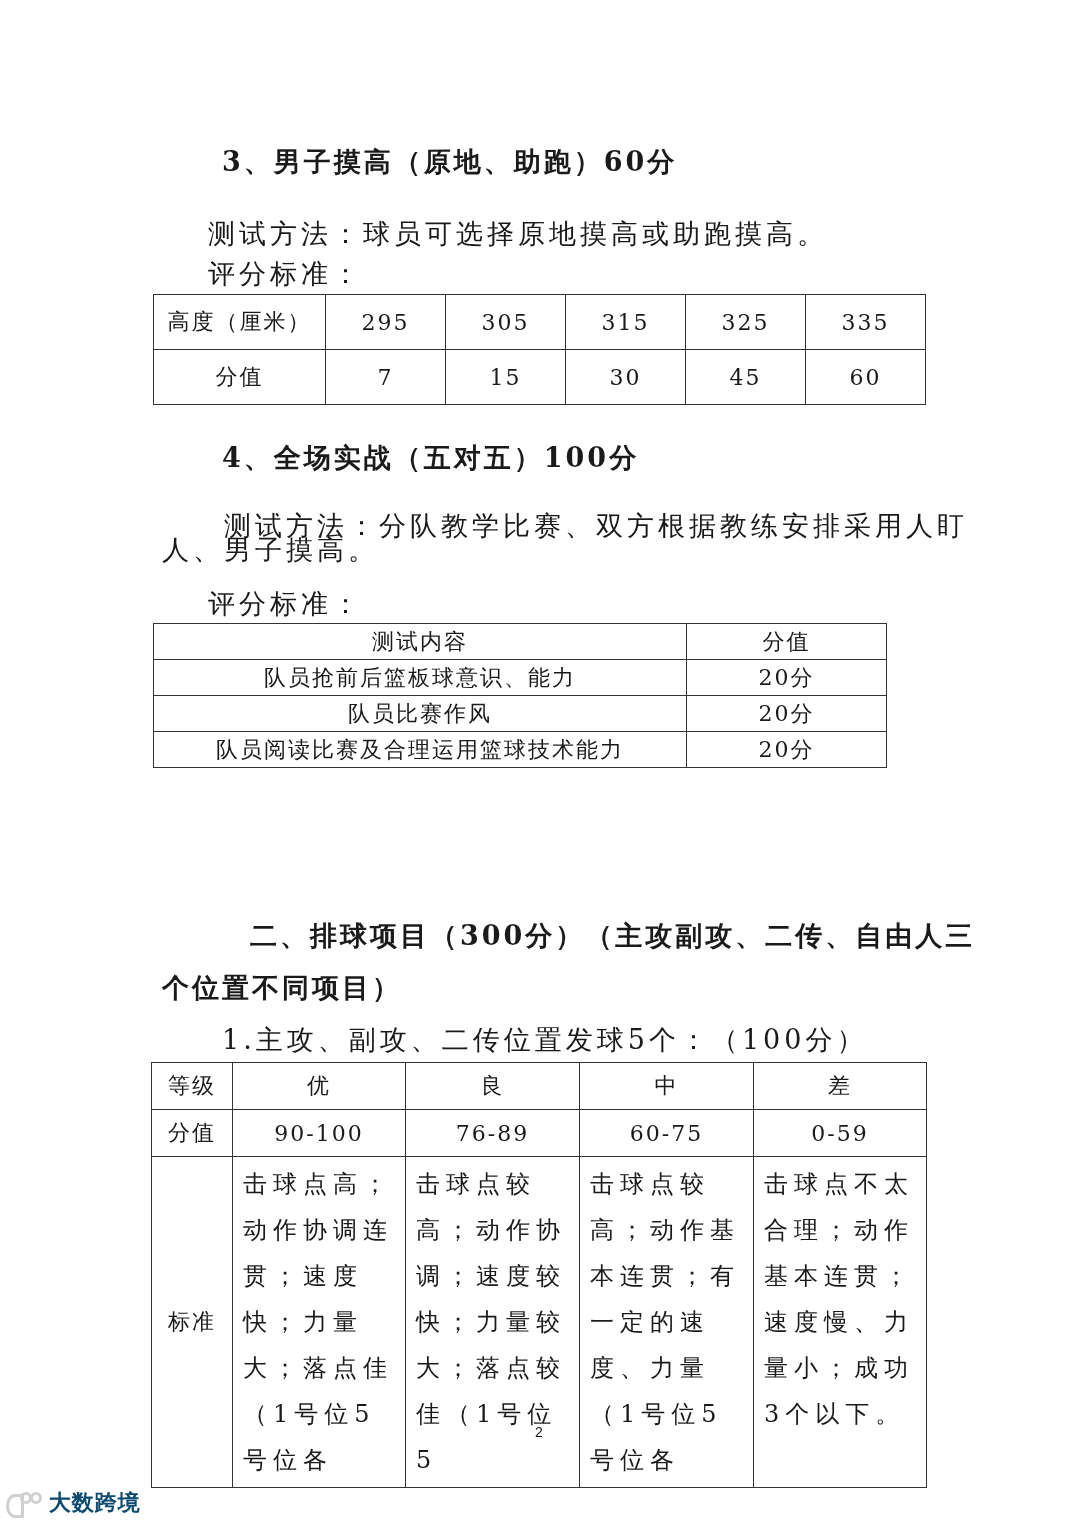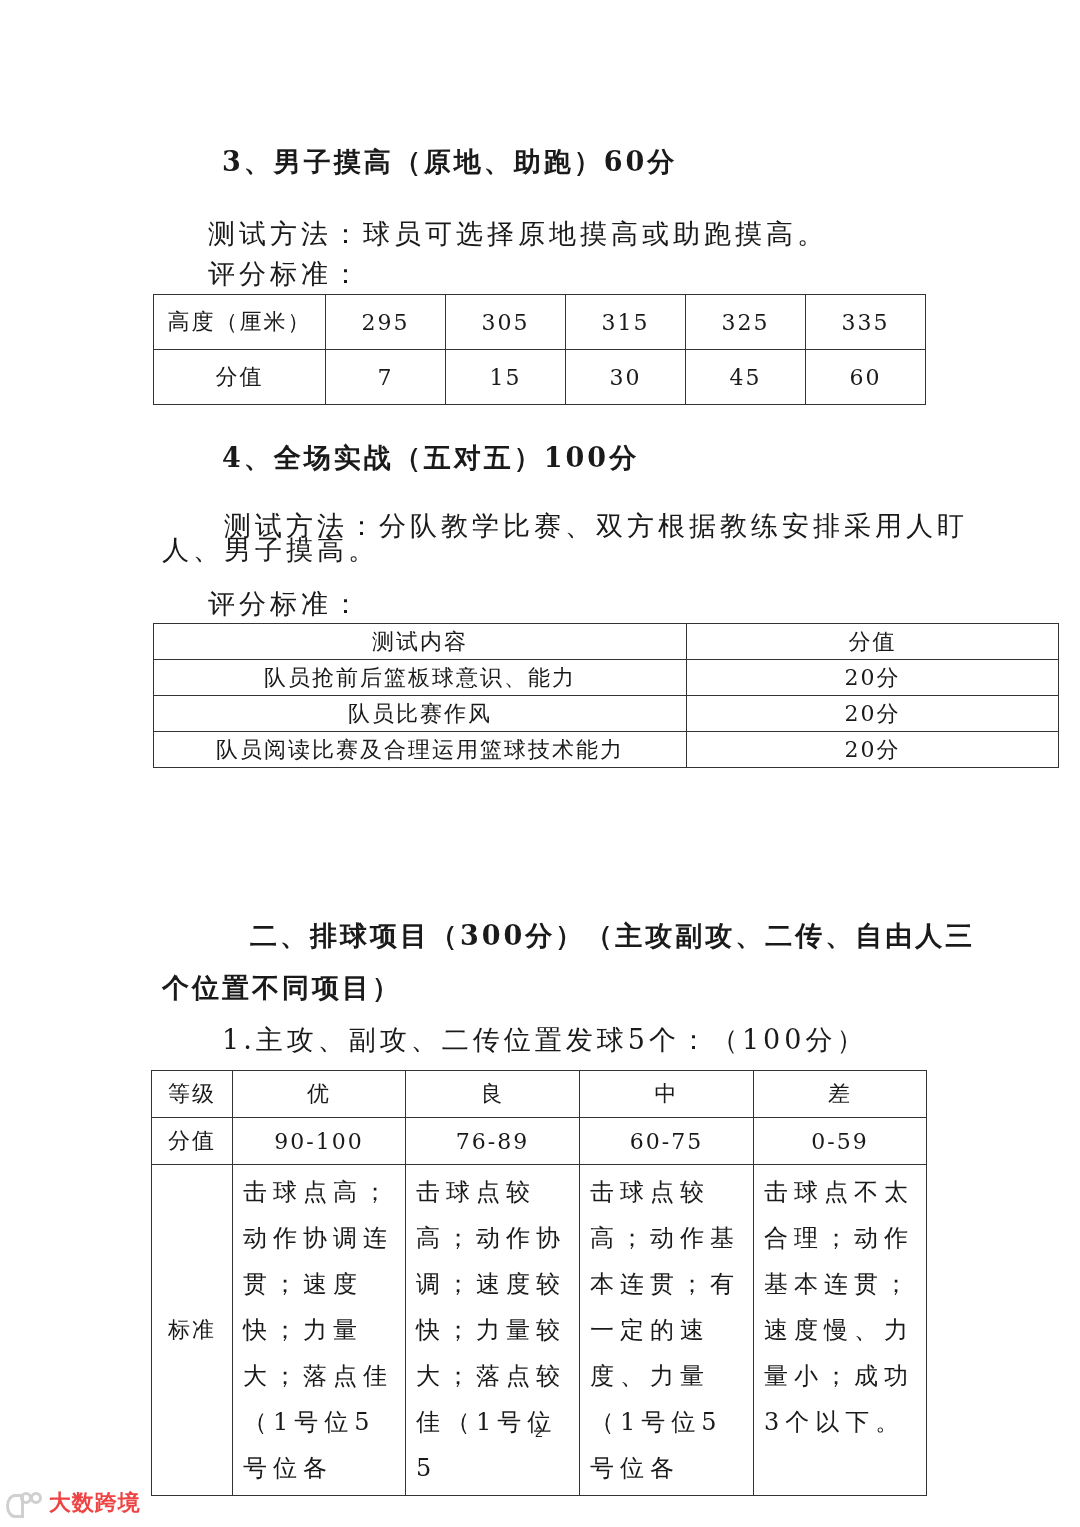--- a/index.html
+++ b/index.html
@@ -10,21 +10,21 @@
   .p { font-size:27px; letter-spacing:4px; }
   table { position:absolute; border-collapse:collapse; table-layout:fixed; }
   td { border:1.5px solid #333; text-align:center; vertical-align:middle; padding:0;
        font-size:22px; letter-spacing:2px; }
   .t1 td { height:54px; }
   .t2 td { height:35px; font-size:22px; }
   .t3 td.r { height:46px; }
   .t3 td.std { text-align:left; padding:4px 6px 4px 10px; line-height:46px; white-space:normal;
                font-size:24px; letter-spacing:6px; vertical-align:top; word-break:break-all; }
   .pagenum { font-family:"Liberation Sans",sans-serif; font-size:14px; }
-  .wm { font-family:"DejaVu Sans",sans-serif; font-size:22px; color:#ef4444; font-weight:bold;
+  .wm { font-family:"DejaVu Sans",sans-serif; font-size:22px; color:#0c4a6e; font-weight:bold;
         letter-spacing:1px; }
   .wm-logo { display:inline-block; width:34px; height:24px; position:relative; vertical-align:middle; }
   .wm-logo i { position:absolute; border:3px solid #d0d0d0; border-radius:50%; }
 </style>
 </head>
 <body>
 
 <div class="abs h" style="left:222px;top:144px;">3、男子摸高（原地、助跑）60分</div>
 <div class="abs p" style="left:208px;top:200px;margin-top:16px;">测试方法：球员可选择原地摸高或助跑摸高。</div>
 <div class="abs p" style="left:208px;top:256px;">评分标准：</div>
@@ -56,21 +56,21 @@
     <td>60</td>
   </tr>
 </tbody>
   </table>
 
 <div class="abs h" style="left:222px;top:440px;">4、全场实战（五对五）100分</div>
 <div class="abs p" style="left:224px;top:476px;margin-top:32px;">测试方法：分队教学比赛、双方根据教练安排采用人盯</div>
 <div class="abs p" style="left:162px;top:532px;">人、男子摸高。</div>
 <div class="abs p" style="left:208px;top:586px;">评分标准：</div>
 
-<table class="t2" style="left:153px;top:623px;width:906px;">
+<table class="t2" style="left:153px;top:623px;width:734px;">
   <colgroup>
       <col style="width:533px">
       <col>
     </colgroup>
   <tbody>
       <tr>
     <td>测试内容</td>
     <td>分值</td>
   </tr>
   <tr>
@@ -85,21 +85,21 @@
     <td>队员阅读比赛及合理运用篮球技术能力</td>
     <td>20分</td>
   </tr>
 </tbody>
   </table>
 
 <div class="abs h" style="left:222px;top:918px;margin-left:28px;">二、排球项目（300分）（主攻副攻、二传、自由人三</div>
 <div class="abs h" style="left:162px;top:970px;">个位置不同项目）</div>
 <div class="abs p" style="left:222px;top:1022px;">1.主攻、副攻、二传位置发球5个：（100分）</div>
 
-<table class="t3" style="left:151px;top:1062px;width:776px;margin-top:8px;">
+<table class="t3" style="left:151px;top:1062px;width:776px;">
   <colgroup>
       <col style="width:81px">
       <col style="width:173px">
       <col style="width:174px">
       <col style="width:174px">
       <col>
     </colgroup>
   <tbody>
       <tr>
     <td class="r">等级</td>

